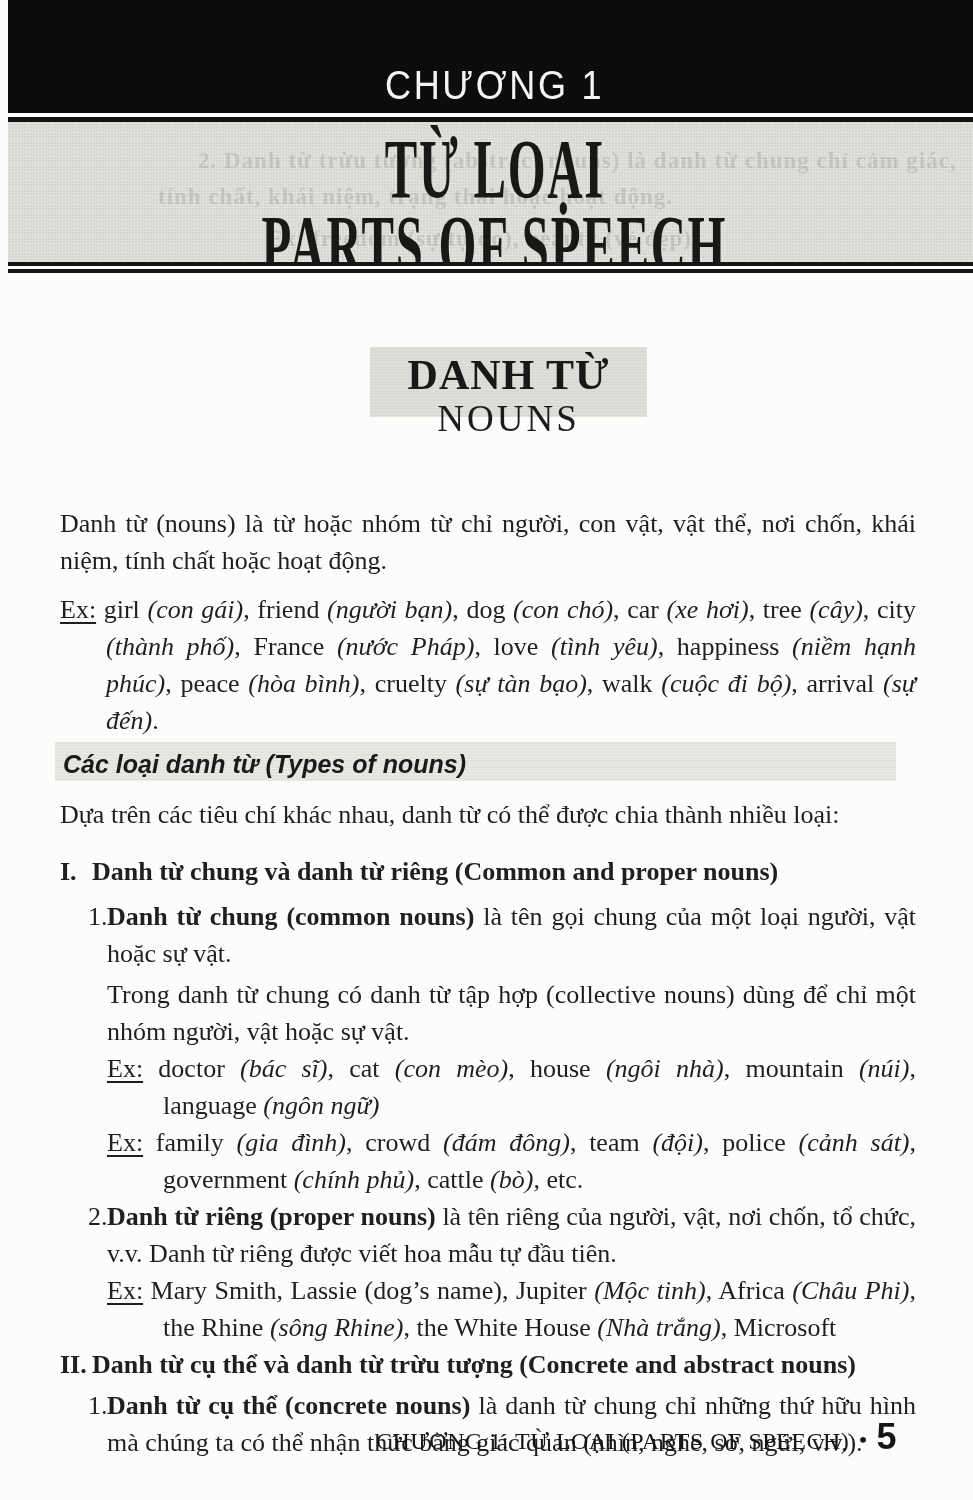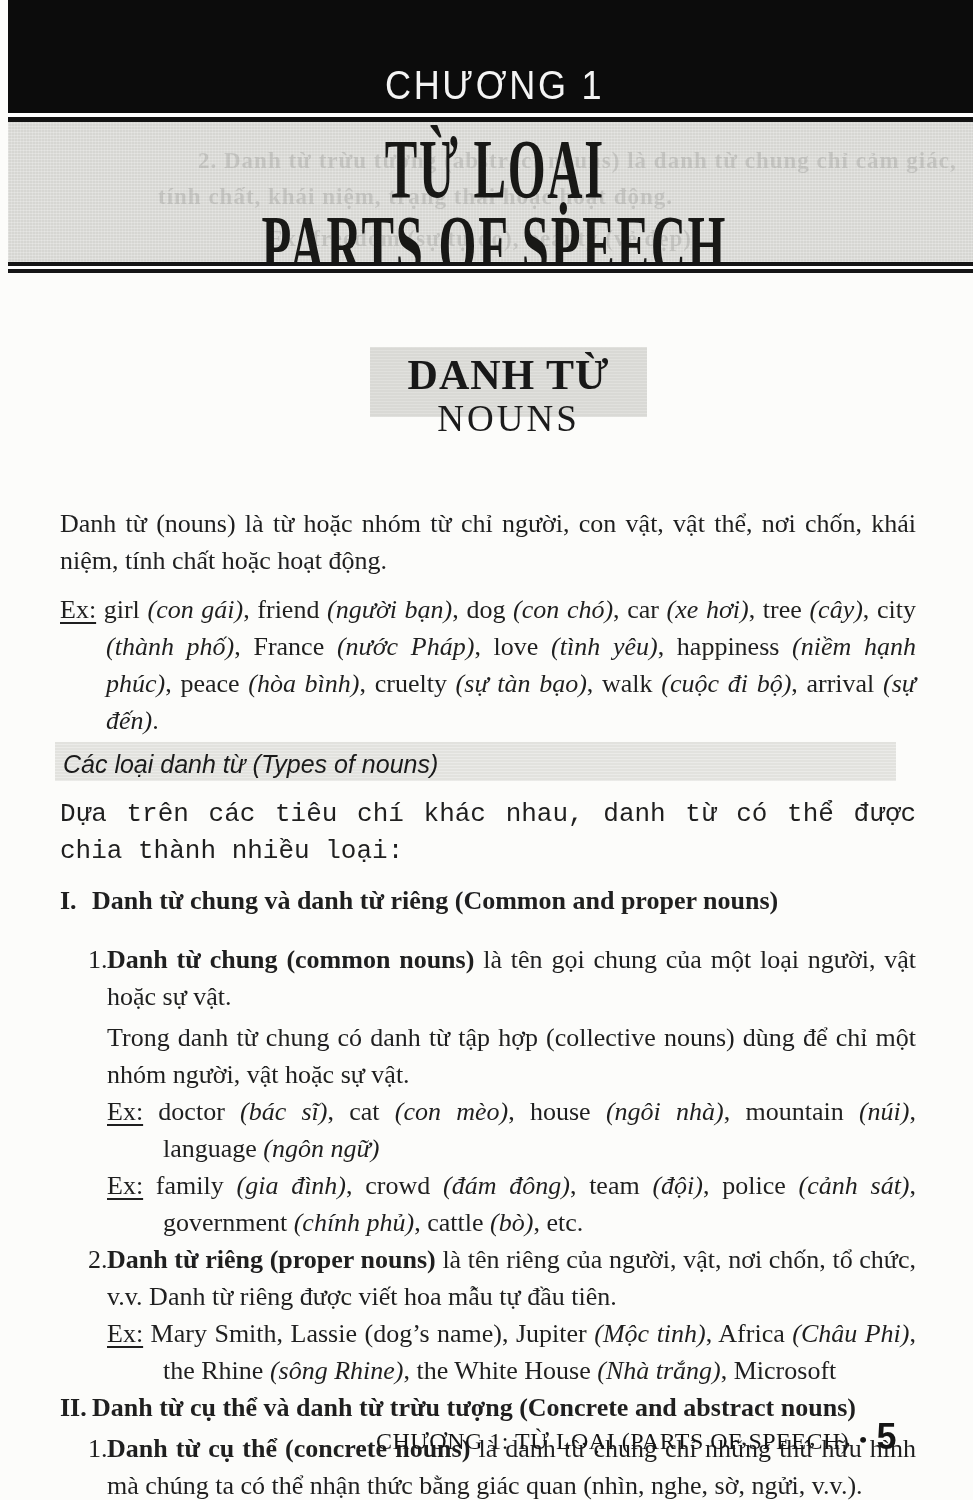--- a/index.html
+++ b/index.html
@@ -54,28 +54,28 @@
   }
   .noun-box .vi { font-size:42px; font-weight:bold; line-height:46px; letter-spacing:1px; color:#181818; }
   .noun-box .en { font-size:37px; font-weight:400; line-height:42px; letter-spacing:3px; color:#1c1c1c; }
   
   .content {
     position:absolute; top:505px; left:60px; width:856px;
     font-size:26px; line-height:37px; text-align:justify;
   }
   .p  { margin-bottom:0; }
   .mb12 { margin-bottom:12px; } .mb3 { margin-bottom:3px; }
-  .mb15 { margin-bottom:15px; } .mb10 { margin-bottom:12px;font-family:Liberation Mono, monospace; }
-  .mb5 { margin-bottom:22px; }  .mb4 { margin-bottom:4px; }
+  .mb15 { margin-bottom:15px; } .mb10 { margin-bottom:20px; }
+  .mb5 { margin-bottom:8px; }  .mb4 { margin-bottom:4px; }
   .ex { padding-left:46px; text-indent:-46px; }
   .section-bar {
     margin-left:-5px; width:841px; background:#e2e2de;
     background-image:repeating-linear-gradient(0deg, rgba(255,255,255,.3) 0 1px, rgba(0,0,0,0) 1px 3px);
     font-family:"Liberation Sans", sans-serif;
-    font-weight:normal; font-style:italic; font-size:25px;
+    font-weight:bold; font-style:italic; font-size:25px;
     padding:4px 10px 5px 8px; height:39px; text-align:left; color:#1a1a1a;
   }
   .h-roman { text-align:left; }
   .h-roman .mk { display:inline-block; min-width:32px; font-weight:bold; }
   .h-roman .tx { font-weight:bold; }
   .item { position:relative; padding-left:47px; }
   .item > .mk { position:absolute; left:28px; top:0; }
   .sub { margin-left:47px; }
   .sub.ex { padding-left:56px; text-indent:-56px; }
   .rt-b { font-weight:bold; }

